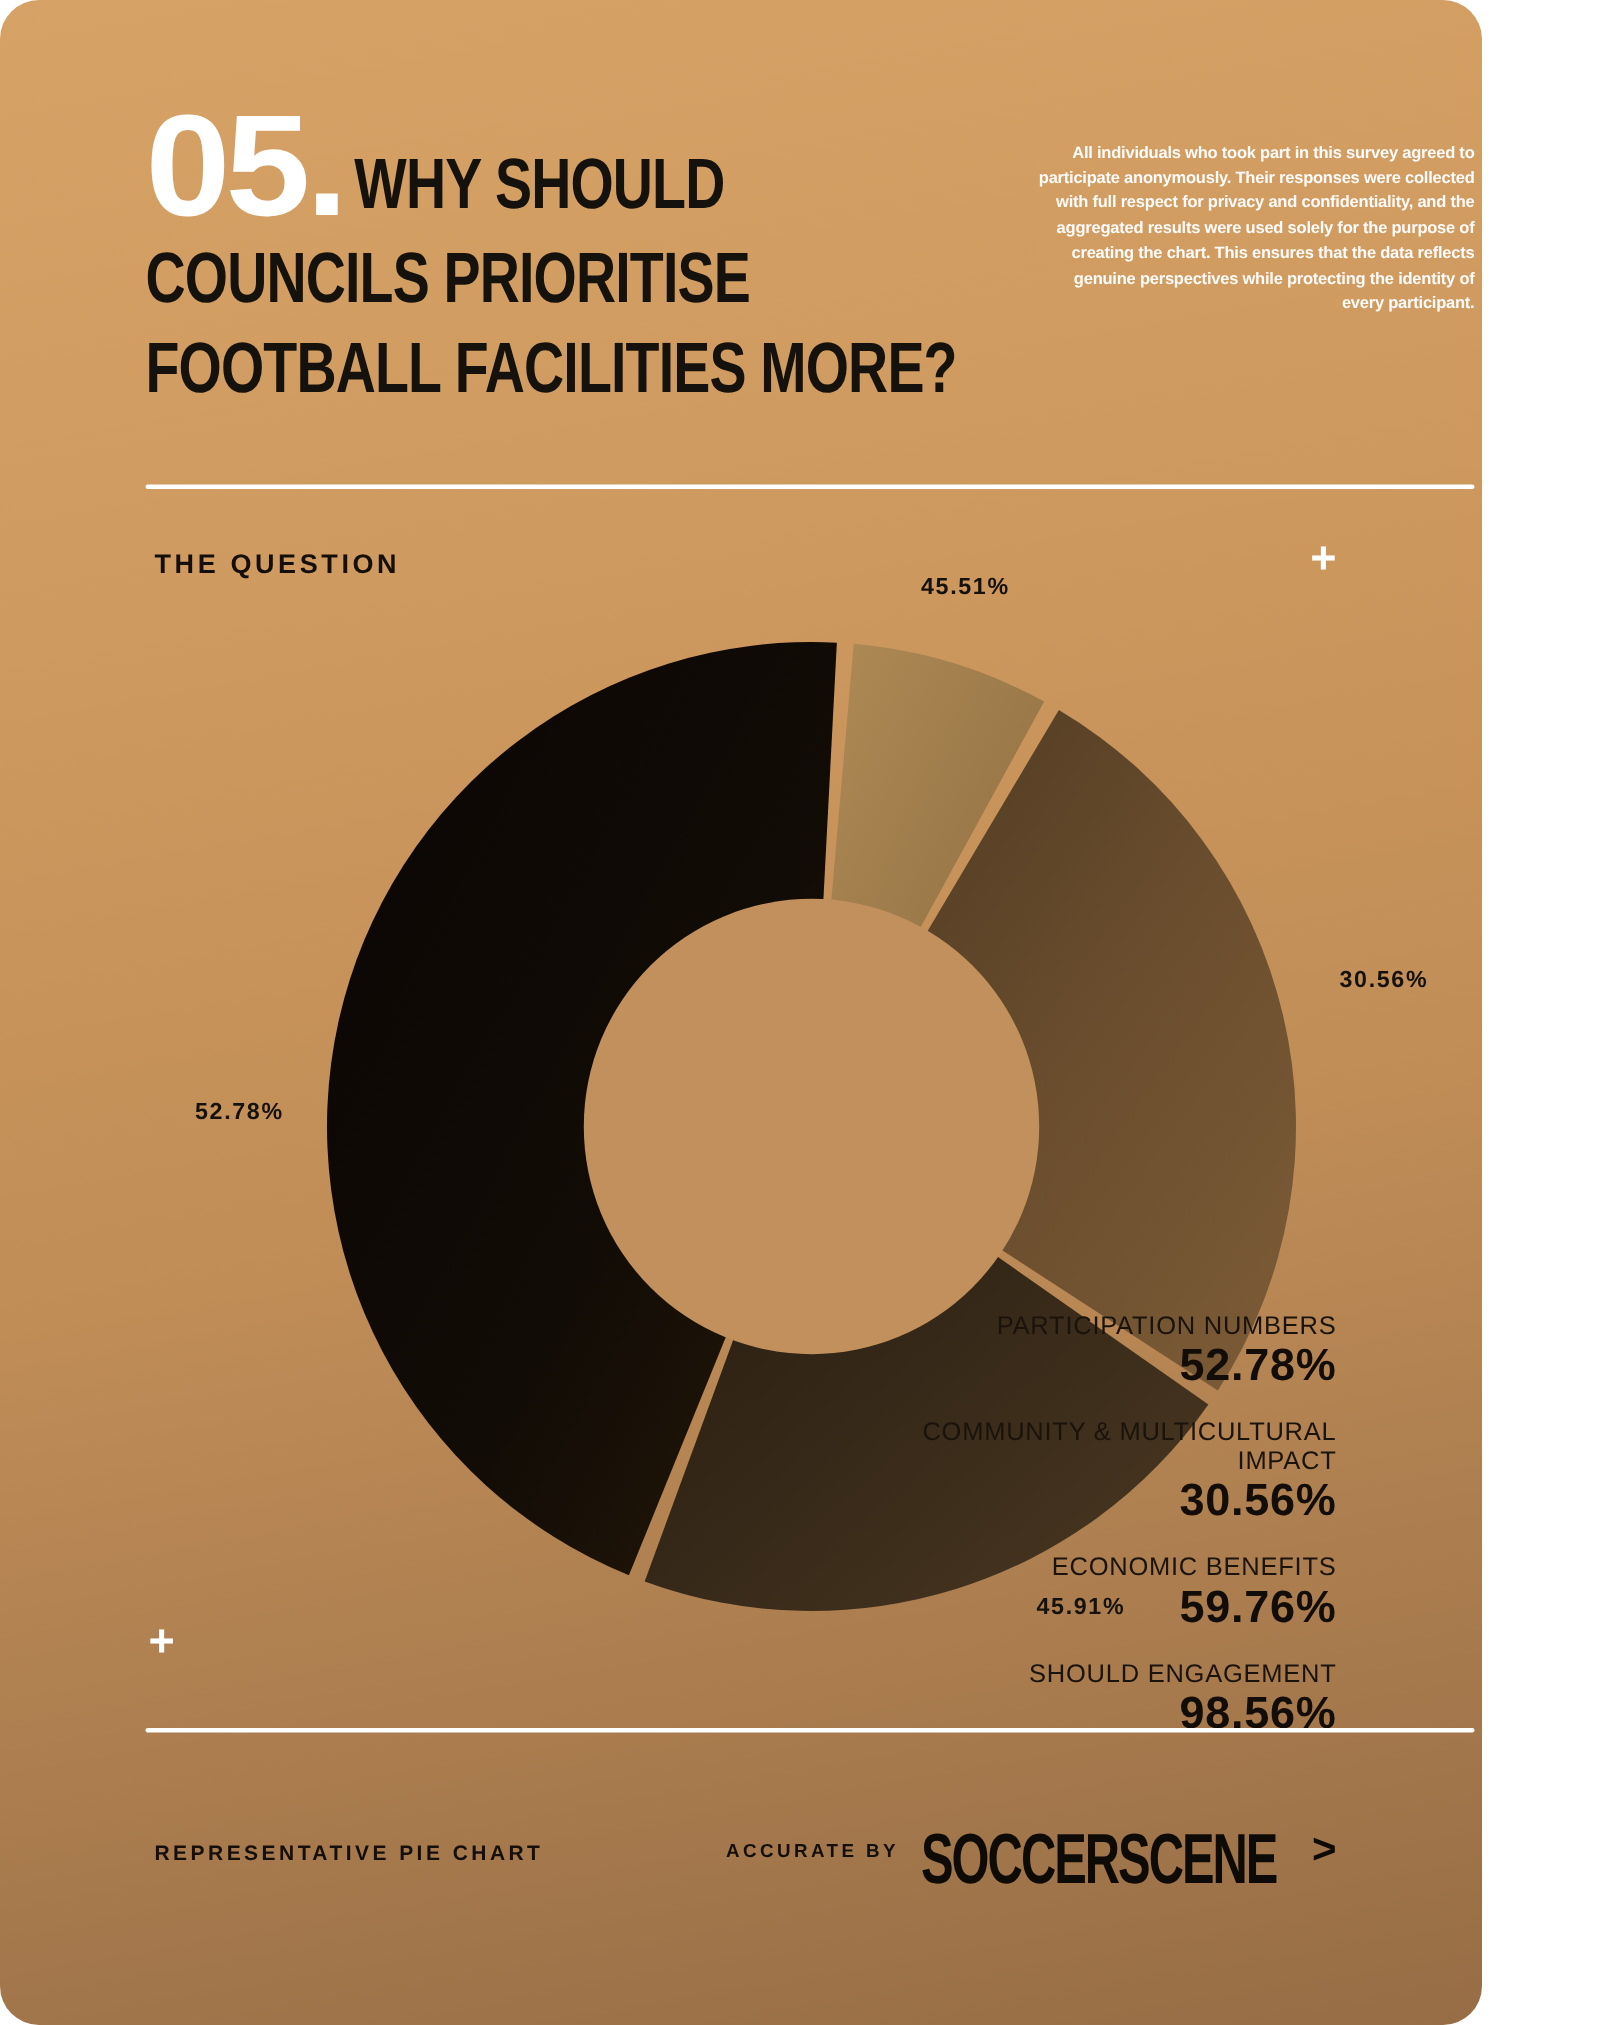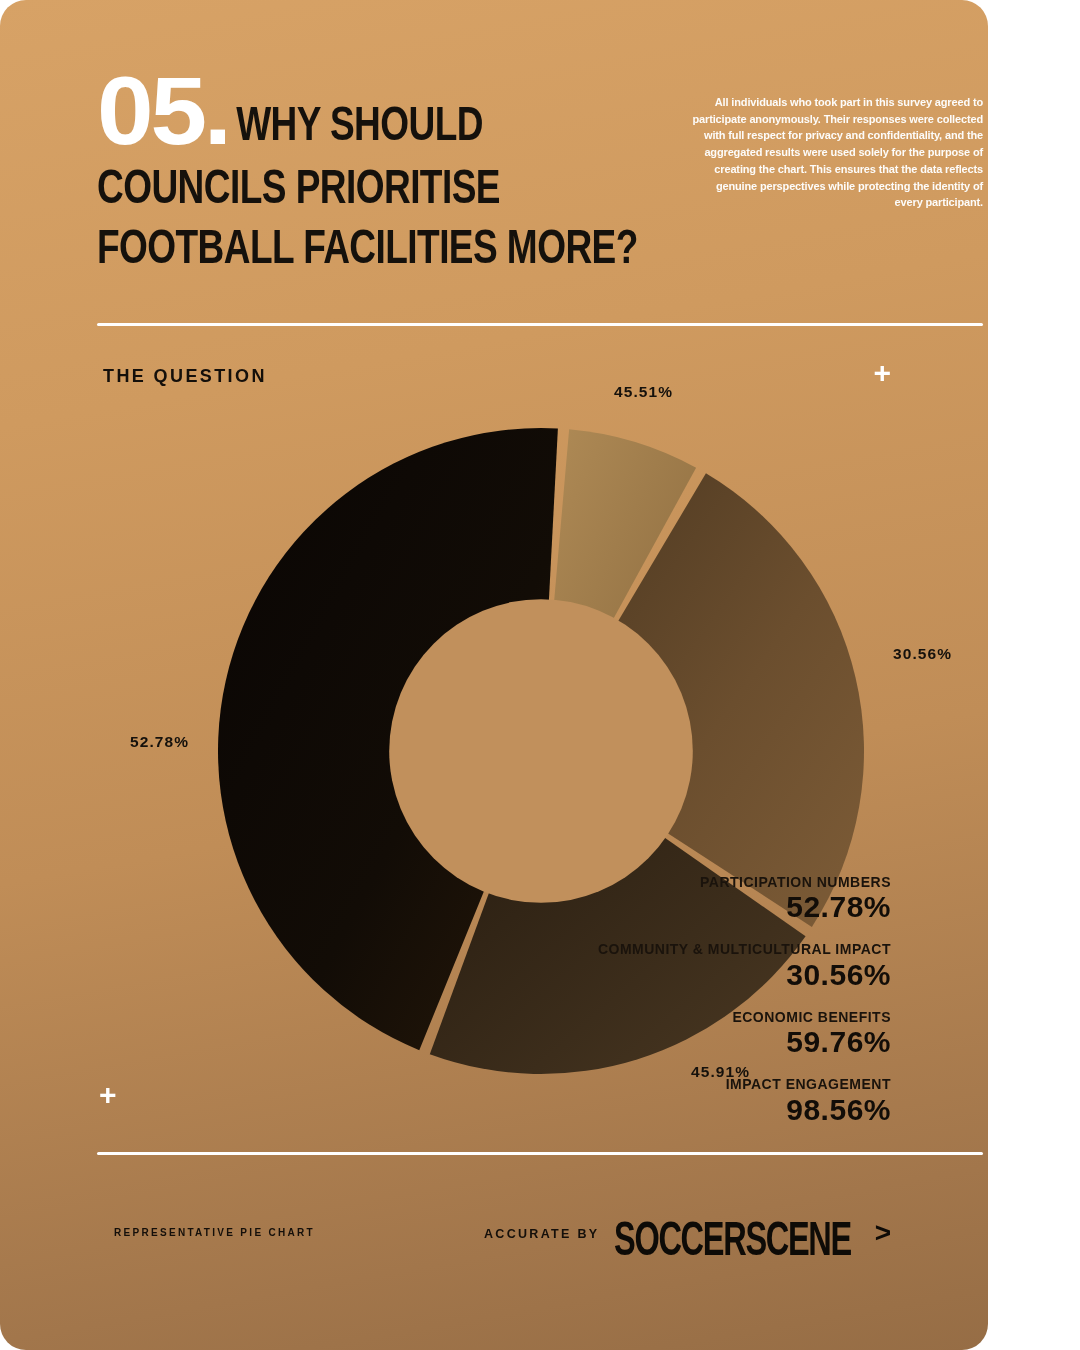--- a/index.html
+++ b/index.html
@@ -156,22 +156,22 @@
   .legend {
     position: absolute;
     right: 97px;
     top: 874px;
     width: 330px;
     text-align: right;
   }
   .legend-item { margin-bottom: 18px; }
   .legend-item:last-child { margin-bottom: 0; }
   .legend-name {
-    font-size: 14px;
-    font-weight: bold;
+    font-size: 17px;
+    font-weight: normal;
     letter-spacing: 0.5px;
     color: #1a130c;
     line-height: 1.15;
   }
   .legend-value {
     font-size: 30px;
     font-weight: bold;
     letter-spacing: 0.5px;
     color: #120d08;
     line-height: 1.08;
@@ -181,23 +181,23 @@
   
   .footer {
     position: absolute;
     left: 97px;
     right: 97px;
     top: 1222px;
     height: 34px;
   }
   .footer-left {
     position: absolute;
-    left: 17px;
+    left: 6px;
     top: 5px;
-    font-size: 10px;
+    font-size: 14px;
     font-weight: bold;
     letter-spacing: 2.3px;
     color: #140f0a;
   }
   .footer-accurate {
     position: absolute;
     left: 387px;
     top: 5px;
     font-size: 12.5px;
     font-weight: bold;
@@ -293,21 +293,21 @@
     </div>
     <div class="legend-item">
       <div class="legend-name">COMMUNITY &amp; MULTICULTURAL IMPACT</div>
       <div class="legend-value">30.56%</div>
     </div>
     <div class="legend-item">
       <div class="legend-name">ECONOMIC BENEFITS</div>
       <div class="legend-value">59.76%</div>
     </div>
     <div class="legend-item">
-      <div class="legend-name">IMPACT ENGAGEMENT</div>
+      <div class="legend-name">SHOULD ENGAGEMENT</div>
       <div class="legend-value">98.56%</div>
     </div>
   </div>
 
   <div class="rule rule-bottom"></div>
 
   <div class="footer">
     <div class="footer-left">REPRESENTATIVE PIE CHART</div>
     <div class="footer-accurate">ACCURATE BY</div>
     <div class="footer-brand">SOCCERSCENE</div>

